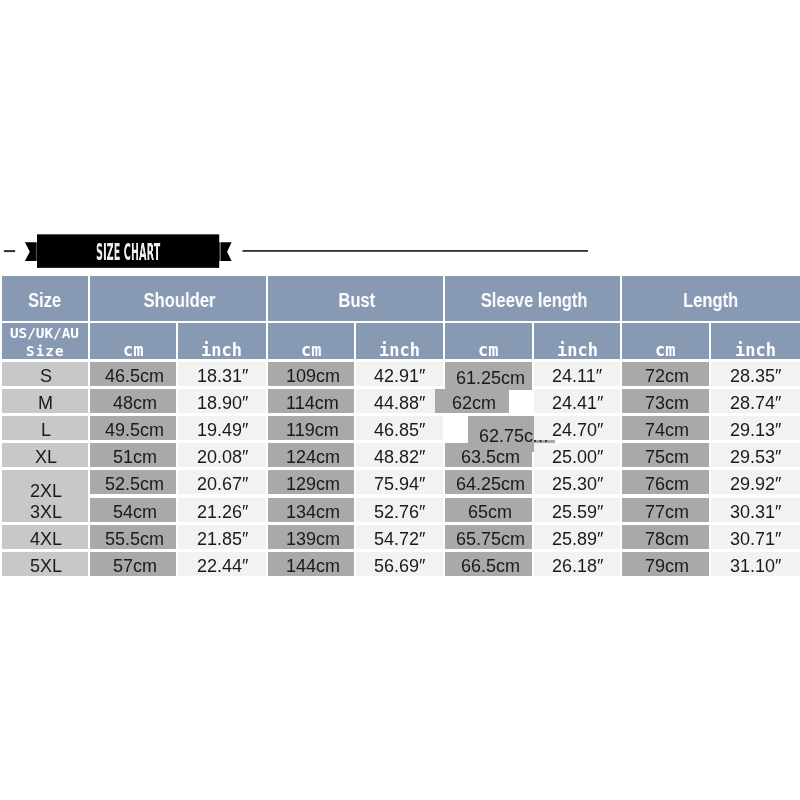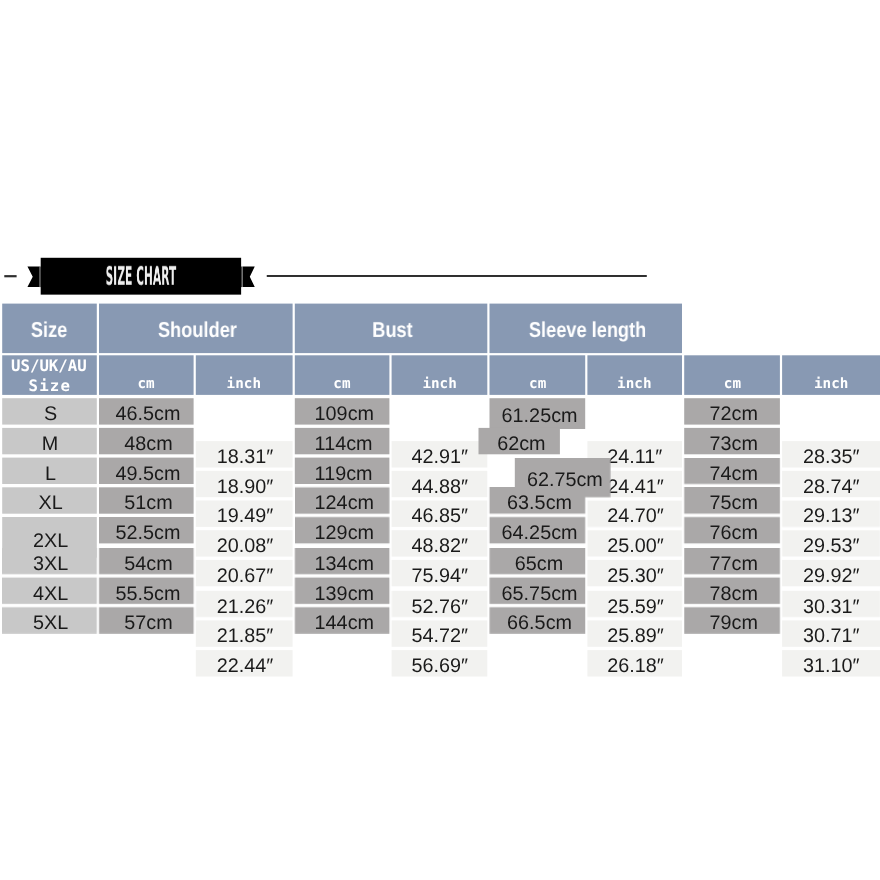--- a/index.html
+++ b/index.html
@@ -23,31 +23,31 @@
   
   .cell{position:absolute;box-sizing:border-box;
         display:flex;align-items:center;justify-content:center;
         text-align:center;overflow:hidden;}
 
   .hgroup{background:#8899b3;color:#ffffff;padding-top:4.6px;padding-left:3px;}
   .hgroup.edge{padding-left:0;}
   .hgroup span{display:inline-block;white-space:nowrap;font-weight:700;font-size:19.6px;
           font-family:"Liberation Sans",sans-serif;line-height:1;
           transform:scaleX(0.845) translateZ(0);transform-origin:center center;}
-  .hunit{background:#8899b3;color:#ffffff;font-weight:700;font-size:13px;
+  .hunit{background:#8899b3;color:#ffffff;font-weight:700;font-size:17px;
          font-family:"DejaVu Sans Mono",monospace;letter-spacing:0px;padding-top:17px;}
   .hunit-size{flex-direction:column;justify-content:center;line-height:1.28;
               font-size:14.3px;padding-top:2px;}
   .hunit-size .u2{display:block;}
   .hunit-size .u2:last-child{letter-spacing:1.05px;margin-left:1.05px;}
 
   .dcell{}
   .c-size{background:#c8c8c8;padding-left:1.5px;}
   .c-cm{background:#aaa8a8;padding-left:4px;}
-  .c-inch{background:#f2f2f0;padding-left:1px;margin-top:39px;}
+  .c-inch{background:#f2f2f0;padding-left:1px;}
   .dtext{color:#1a1a1a;font-size:18px;font-family:"Liberation Sans",sans-serif;
          font-weight:400;line-height:1;position:relative;top:2px;}
 </style>
 </head>
 <body>
 
 <div id="page">
 
   <div id="banner">
     <svg id="banner-svg" width="800" height="46" viewBox="0 0 800 46">
@@ -69,20 +69,23 @@
     </div>
   <div class="cell hgroup" style="left:89.75px;top:276.00px;width:175.80px;height:44.90px">
       <span>Shoulder</span>
     </div>
   <div class="cell hgroup" style="left:267.65px;top:276.00px;width:175.30px;height:44.90px">
       <span>Bust</span>
     </div>
   <div class="cell hgroup" style="left:445.05px;top:276.00px;width:174.90px;height:44.90px">
       <span>Sleeve length</span>
     </div>
+  <div class="cell hgroup edge" style="left:622.05px;top:276.00px;width:177.95px;height:44.90px">
+      <span>Length</span>
+    </div>
   <div class="cell hunit hunit-size" style="left:2.00px;top:323.00px;width:85.65px;height:36.00px">
       <span class="u2">US/UK/AU</span>
       <span class="u2">Size</span>
     </div>
   <div class="cell hunit" style="left:89.75px;top:323.00px;width:86.40px;height:36.00px">
       <span>cm</span>
     </div>
   <div class="cell hunit" style="left:178.25px;top:323.00px;width:87.30px;height:36.00px">
       <span>inch</span>
     </div>

